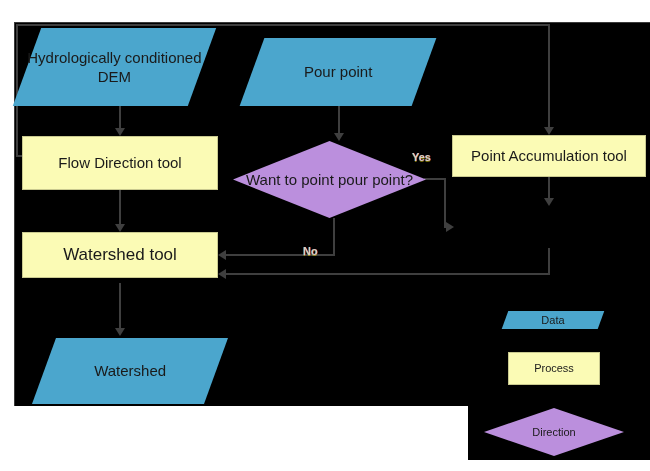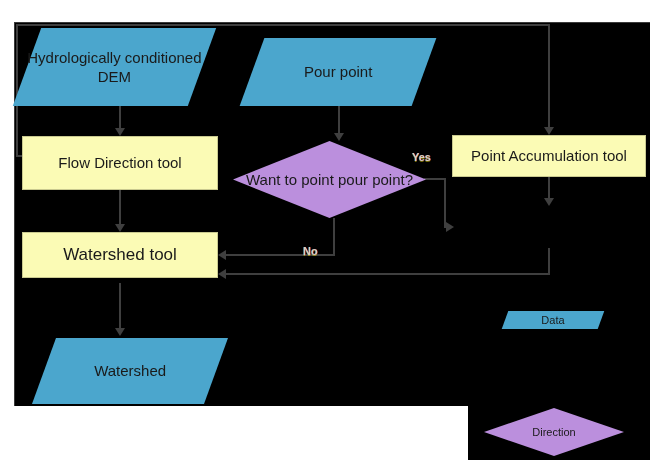--- a/index.html
+++ b/index.html
@@ -220,18 +220,21 @@
     <span class="node-label">Watershed</span>
   </div>
 
   <div id="label-yes" class="branch-label">Yes</div>
   <div id="label-no" class="branch-label">No</div>
 
   <div id="legend-data" class="node shape-data">
     <span class="node-label">Data</span>
   </div>
 
+  <div id="legend-process" class="node shape-process">
+    <span class="node-label">Process</span>
+  </div>
 
   <div id="legend-decision" class="node shape-decision">
     <span class="node-label">Direction</span>
   </div>
 
 </div>
 
 </body></html>

